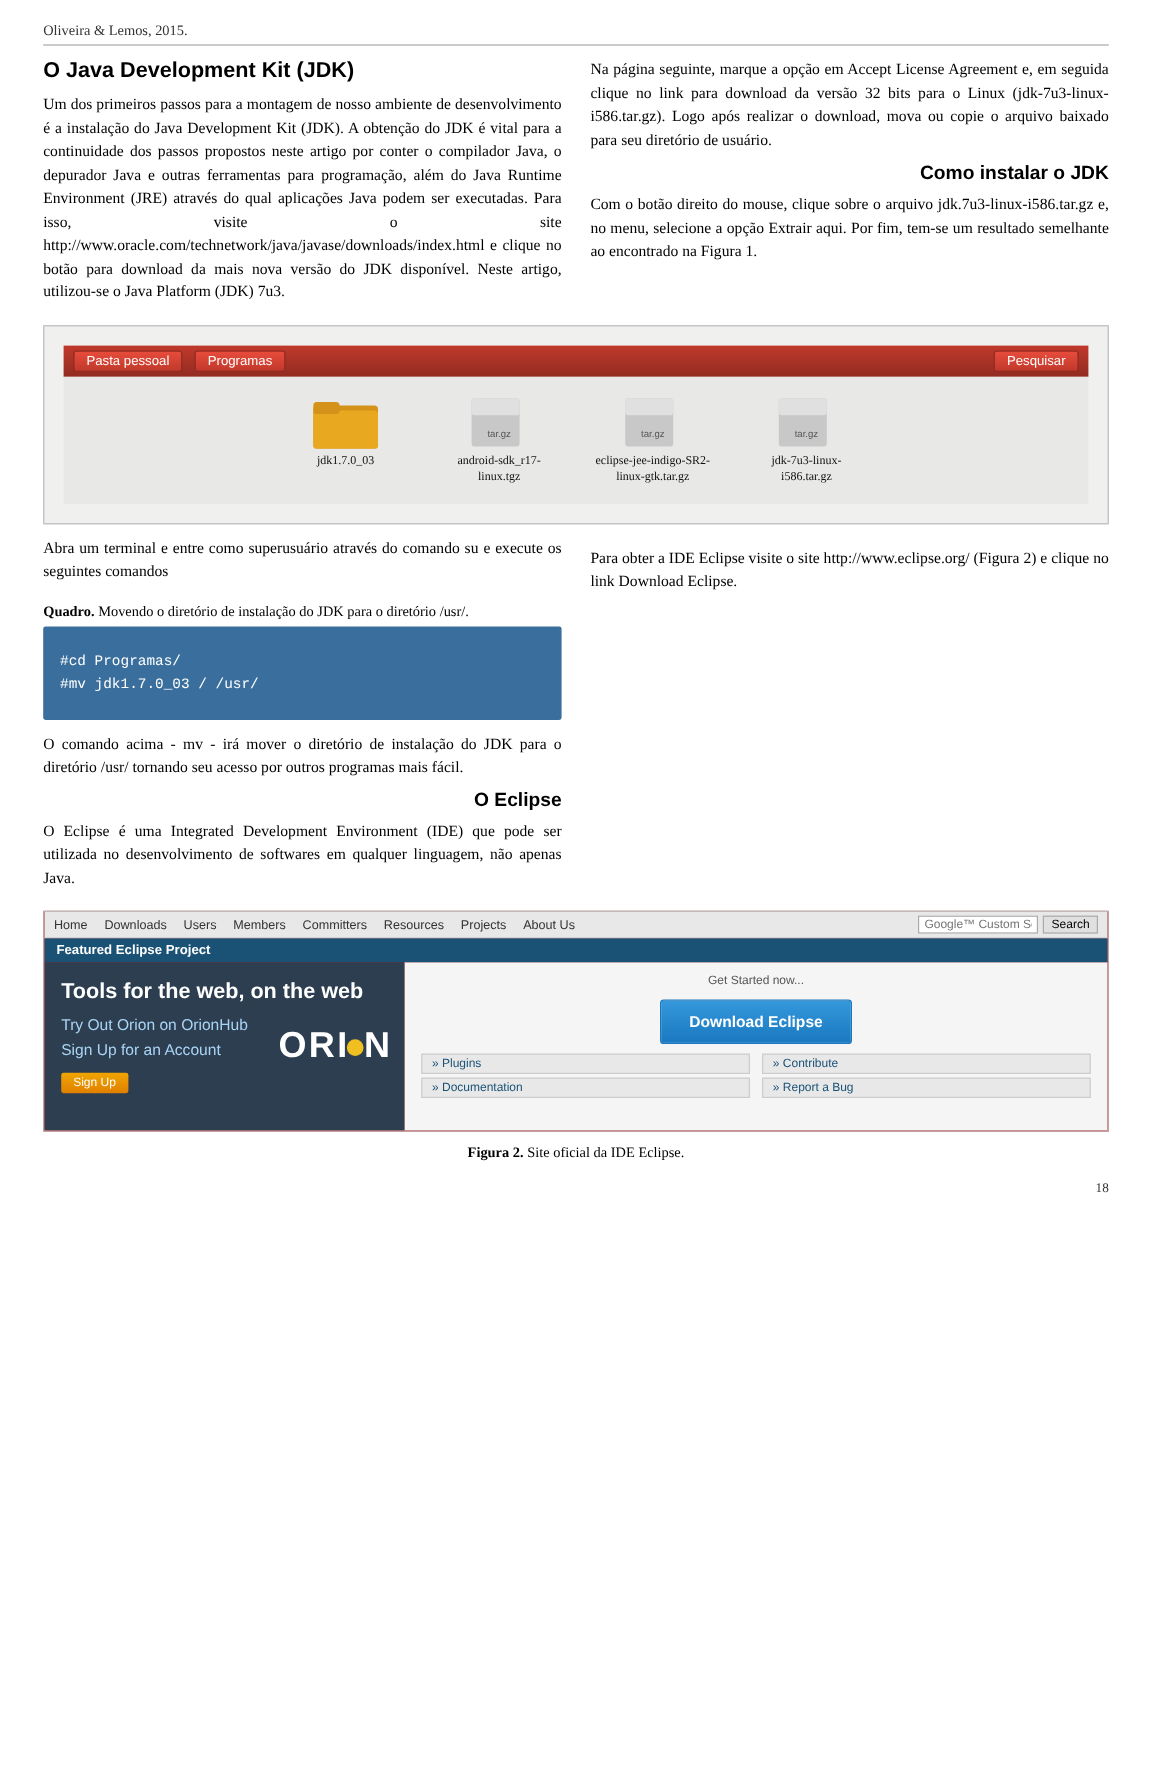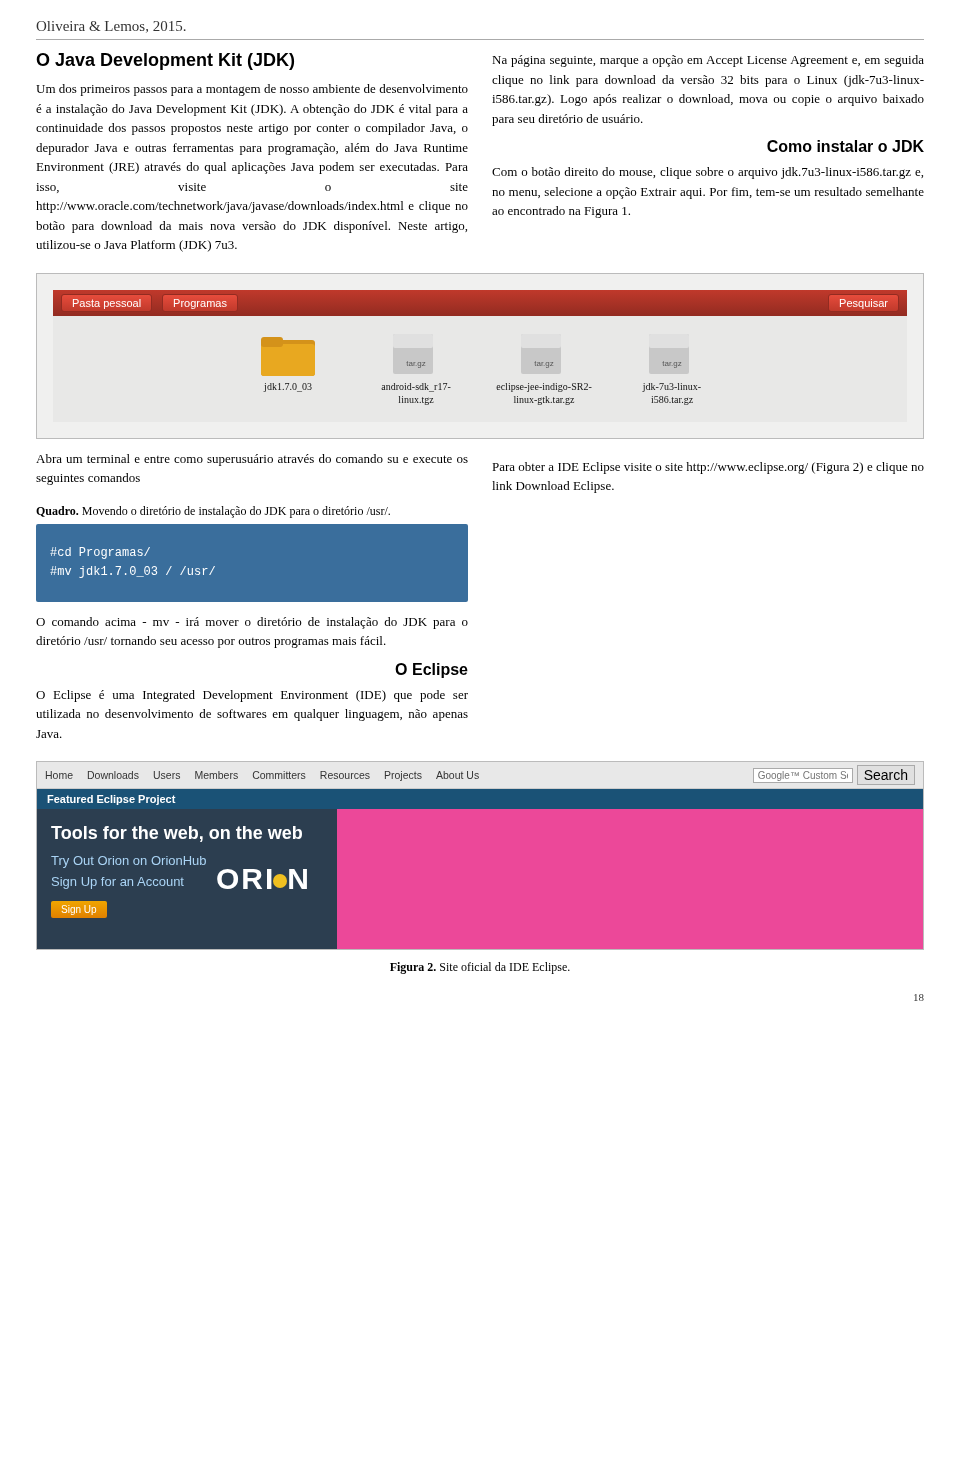--- a/index.html
+++ b/index.html
@@ -11,21 +11,21 @@
       width: 960px;
       min-height: 1472px;
     }
     .page {
       width: 960px;
       padding: 18px 36px 18px 36px;
       position: relative;
     }
     
     .page-header {
-      font-size: 15px;
+      font-size: 12px;
       color: #333;
       margin-bottom: 10px;
       border-bottom: 1px solid #aaa;
       padding-bottom: 4px;
       font-family: Liberation Serif, serif;
     }
     
     .two-col {
       display: flex;
       gap: 24px;
@@ -126,21 +126,21 @@
     
     .quadro-label {
       font-size: 12px;
       margin-bottom: 2px;
     }
     .quadro-label strong { font-weight: bold; }
 
     
     .eclipse-screenshot {
       border: 1px solid #bbb;
-      background: #ec4899;
+      background: #b91c1c;
       margin: 10px auto;
       width: 100%;
       overflow: hidden;
     }
     .eclipse-nav {
       background: #e8e8e8;
       display: flex;
       align-items: center;
       padding: 3px 8px;
       gap: 14px;
@@ -161,21 +161,21 @@
       border: 1px solid #aaa;
       background: #fff;
       font-size: 10px;
       padding: 1px 4px;
       color: #999;
       width: 100px;
     }
     .eclipse-search-btn {
       background: #e0e0e0;
       border: 1px solid #aaa;
-      font-size: 14px;
+      font-size: 10px;
       padding: 1px 6px;
       font-family: Arial, sans-serif;
     }
     .eclipse-featured {
       background: #1a5276;
       color: #fff;
       padding: 4px 10px;
       font-size: 11px;
       font-family: Arial, sans-serif;
       font-weight: bold;
@@ -210,21 +210,21 @@
       border: none;
       font-size: 10px;
       padding: 3px 10px;
       font-family: Arial, sans-serif;
       border-radius: 2px;
       margin-top: 6px;
       display: inline-block;
     }
     .eclipse-orion {
       position: absolute;
-      right: 26px;
+      right: 10px;
       top: 50%;
       transform: translateY(-50%);
       font-size: 30px;
       font-family: Arial, sans-serif;
       font-weight: bold;
       color: #fff;
       letter-spacing: 2px;
     }
     .eclipse-orion-dot {
       display: inline-block;
@@ -413,20 +413,34 @@
         <div>
           <div class="eclipse-slogan">Tools for the web, on the web</div>
         </div>
         <div class="eclipse-sub">Try Out Orion on OrionHub</div>
         <div class="eclipse-sub">Sign Up for an Account</div>
         <div class="eclipse-sign-btn">Sign Up</div>
         <div class="eclipse-orion">
           ORI<span class="eclipse-orion-dot"></span>N
         </div>
       </div>
+      <div class="eclipse-right-panel">
+        <div class="get-started-label">Get Started now...</div>
+        <div class="download-eclipse-btn">Download Eclipse</div>
+        <div class="eclipse-links">
+          <div class="eclipse-link-row">
+            <div class="eclipse-link">» Plugins</div>
+            <div class="eclipse-link">» Contribute</div>
+          </div>
+          <div class="eclipse-link-row">
+            <div class="eclipse-link">» Documentation</div>
+            <div class="eclipse-link">» Report a Bug</div>
+          </div>
+        </div>
+      </div>
     </div>
   </div>
   <div class="figure-caption">
     <strong>Figura 2.</strong><span> Site oficial da IDE Eclipse.</span>
   </div>
 
   <div class="page-footer">
     <span>18</span>
   </div>
 

